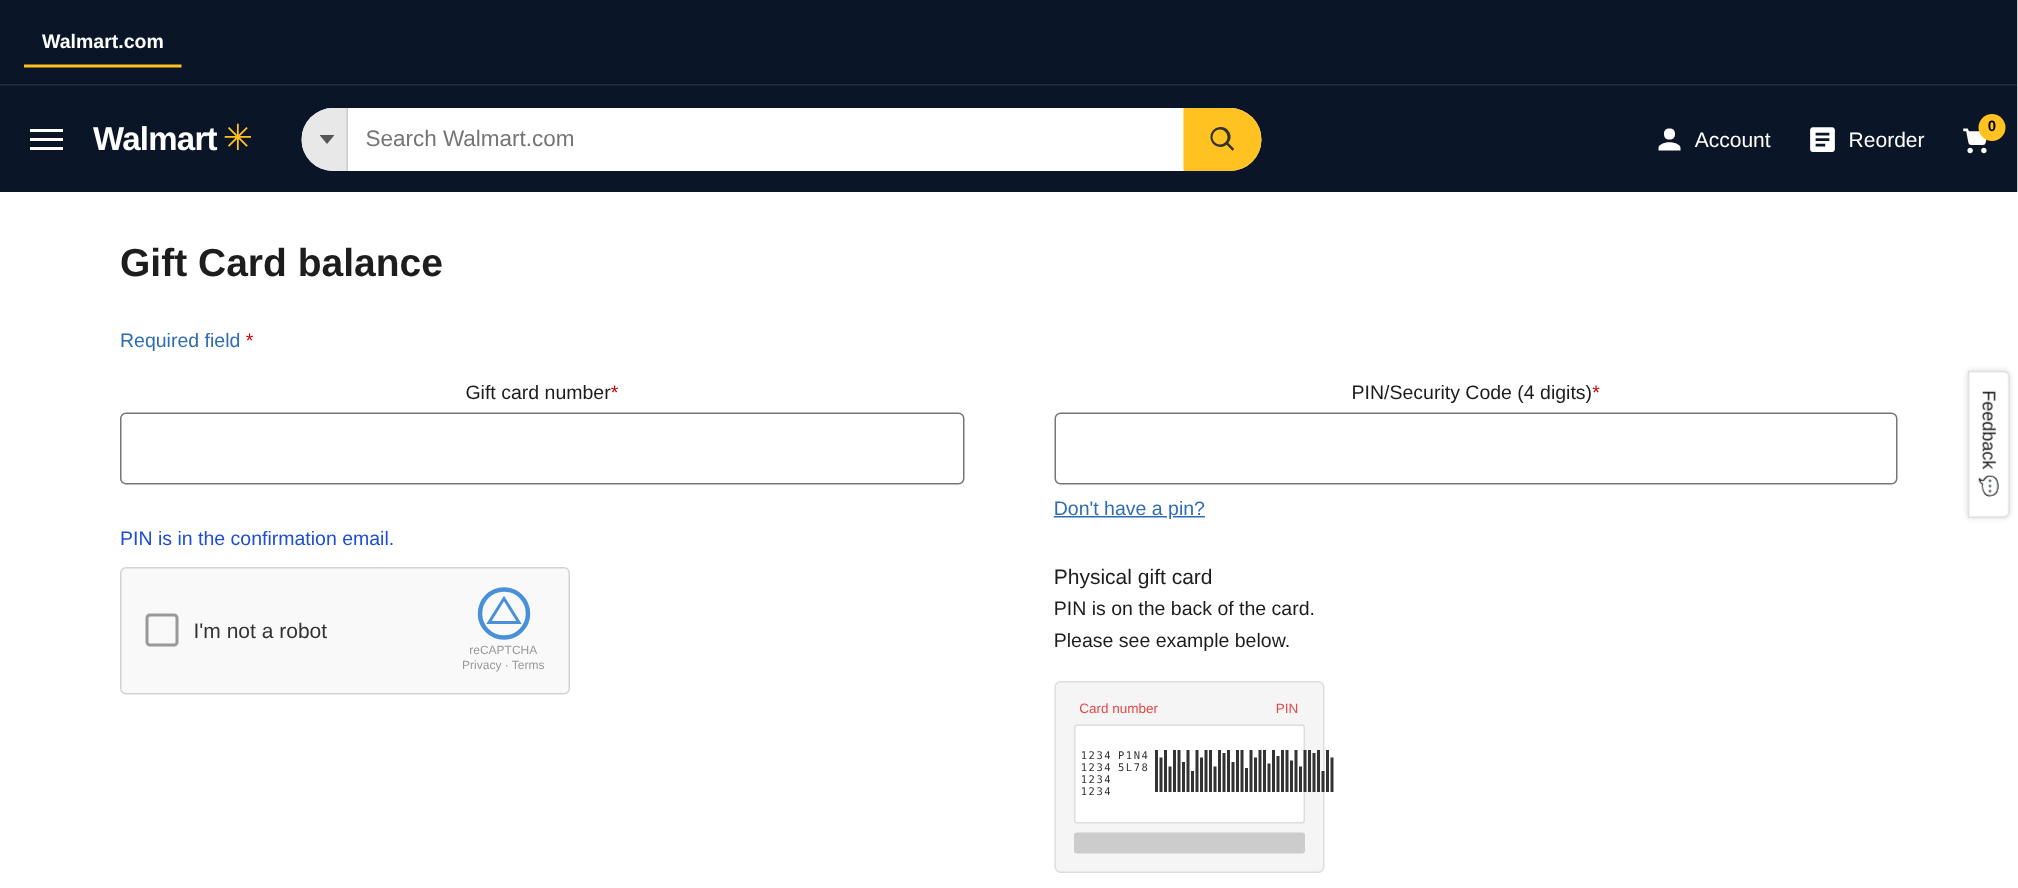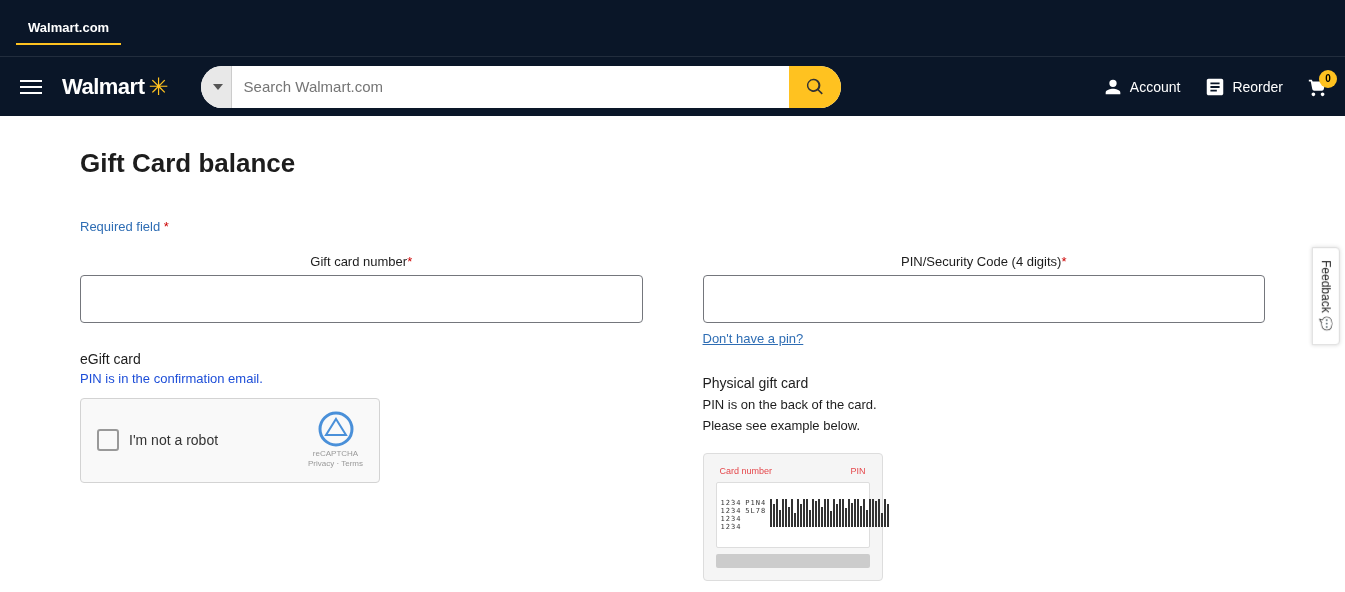--- a/index.html
+++ b/index.html
@@ -30,21 +30,21 @@
       border-bottom: 2px solid #ffc220;
       font-weight: 600;
     }
 
     
     .main-nav {
       background: #0a1628;
       display: flex;
       align-items: center;
       padding: 0 16px;
-      height: 60px;
+      height: 72px;
       gap: 16px;
       border-top: 1px solid rgba(255,255,255,0.1);
     }
     .hamburger-btn {
       background: none;
       border: none;
       cursor: pointer;
       display: flex;
       flex-direction: column;
       gap: 4px;
@@ -152,21 +152,21 @@
 
     
     .page-content {
       padding: 32px 80px;
       max-width: 1345px;
     }
     .page-title {
       font-size: 26px;
       font-weight: 700;
       color: #1d1d1d;
-      margin-bottom: 40px;
+      margin-bottom: 28px;
     }
     .required-note {
       font-size: 13px;
       color: #2e6db4;
       margin-bottom: 20px;
     }
     .required-star {
       color: #c00;
     }
 
@@ -415,21 +415,20 @@
 
     <div class="form-left">
       <div class="form-group">
         <label class="form-label">
           <span>Gift card number</span><span class="star">*</span>
         </label>
         <input class="form-input" type="text" style="">
       </div>
 
       <div class="hint-block">
-        <div class="hint-title">eGift card</div>
         <div class="hint-text">PIN is in the confirmation email.</div>
       </div>
 
       <div class="recaptcha-box">
         <div class="recaptcha-left">
           <div class="recaptcha-checkbox"></div>
           <span class="recaptcha-label">I'm not a robot</span>
         </div>
         <div class="recaptcha-right">
 

